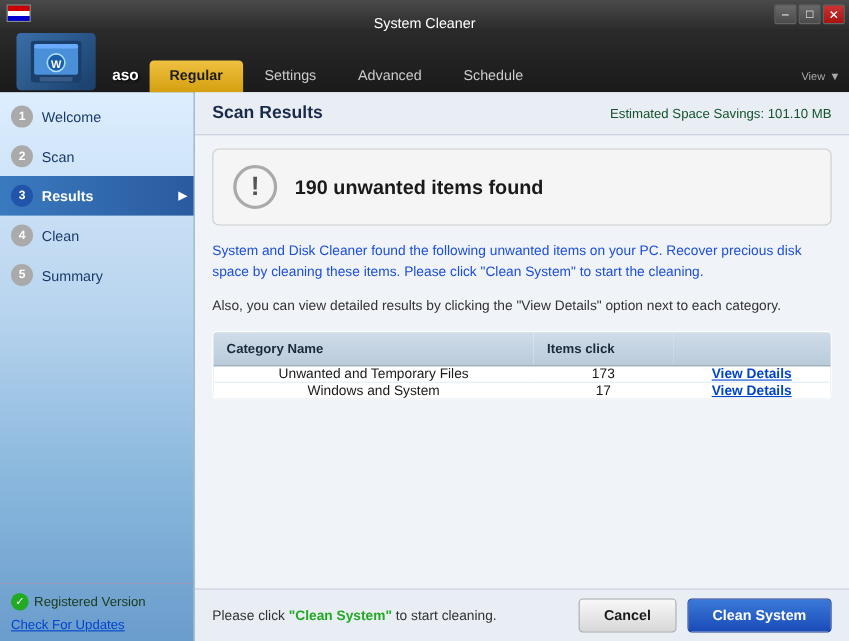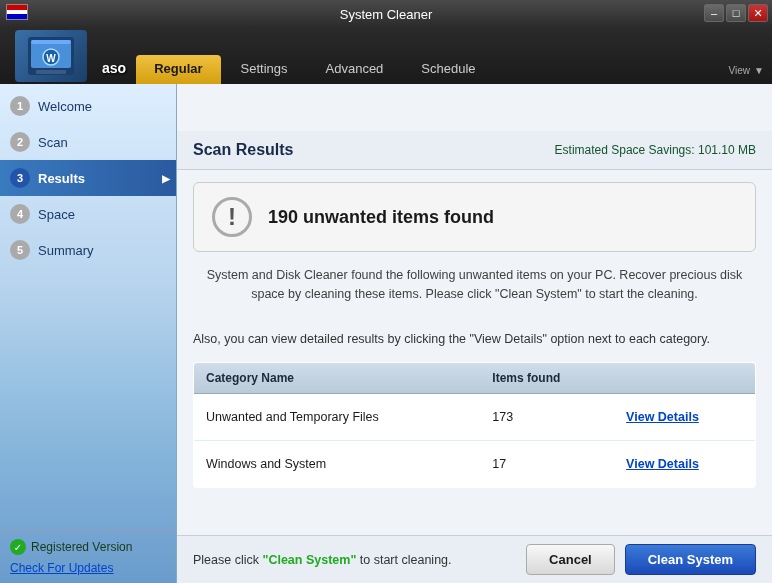--- a/index.html
+++ b/index.html
@@ -3,21 +3,21 @@
   <meta charset="utf-8">
   <style>
     * { margin: 0; padding: 0; box-sizing: border-box; }
     body { width: 772px; height: 583px; font-family: Arial, sans-serif; font-size: 13px; overflow: hidden; background: #1a1a2e; }
 
     
     .title-bar {
       background: linear-gradient(to bottom, #4a4a4a, #2a2a2a);
       height: 28px;
       display: flex;
-      align-items: center;
+      align-items: flex-end;
       justify-content: center;
       position: relative;
       color: white;
       font-size: 13px;
     }
     .title-bar-controls {
       position: absolute;
       right: 4px;
       top: 4px;
       display: flex;
@@ -208,21 +208,20 @@
       flex-direction: column;
       background: #f0f4f8;
     }
     .content-header {
       background: #e8eef4;
       padding: 10px 16px;
       display: flex;
       justify-content: space-between;
       align-items: center;
       border-bottom: 1px solid #ccd;
-      margin-top: 47px;
     }
     .content-title {
       font-size: 16px;
       font-weight: bold;
       color: #1a2a4a;
     }
     .estimated-savings {
       font-size: 12px;
       color: #14532d;
     }
@@ -253,25 +252,24 @@
       color: #555555;
       flex-shrink: 0;
       font-weight: bold;
     }
     .alert-text {
       font-size: 18px;
       font-weight: bold;
       color: #1a1a1a;
     }
     .description-text {
-      color: #404040;
+      color: #1d4ed8;
       font-size: 12.5px;
       line-height: 1.5;
-      margin-bottom: 26px;
-      text-align: center;
+      margin-bottom: 12px;
     }
     .description-text2 {
       color: #333333;
       font-size: 12.5px;
       line-height: 1.5;
       margin-bottom: 14px;
     }
 
     
     .results-table {
@@ -287,24 +285,25 @@
     }
     .results-table th {
       padding: 8px 12px;
       text-align: left;
       font-size: 12px;
       font-weight: bold;
       color: #1a2a3a;
       border-bottom: 1px solid #9aaaba;
     }
     .results-table td {
-      padding: 16px 12px;
+      padding: 0 12px;
       font-size: 12.5px;
       color: #1a1a1a;
       border-bottom: 1px solid #ddeeff;
+      text-align: center;
     }
     .results-table tr:last-child td { border-bottom: none; }
     .view-details-link {
       color: #0044cc;
       text-decoration: underline;
       cursor: pointer;
       font-weight: bold;
     }
 
     
@@ -398,21 +397,21 @@
     <div class="sidebar-item">
       <div class="step-num inactive">2</div>
       <span>Scan</span>
     </div>
     <div class="sidebar-item active">
       <div class="step-num active">3</div>
       <span>Results</span>
     </div>
     <div class="sidebar-item">
       <div class="step-num inactive">4</div>
-      <span>Space</span>
+      <span>Clean</span>
     </div>
     <div class="sidebar-item">
       <div class="step-num inactive">5</div>
       <span>Summary</span>
     </div>
 
     <div class="sidebar-bottom">
       <div class="registered-line">
         <div class="green-check">✓</div>
         <span>Registered Version</span>
@@ -433,21 +432,21 @@
         <span class="alert-text">190 unwanted items found</span>
       </div>
 
       <p class="description-text">System and Disk Cleaner found the following unwanted items on your PC. Recover precious disk space by cleaning these items. Please click "Clean System" to start the cleaning.</p>
       <p class="description-text2">Also, you can view detailed results by clicking the "View Details" option next to each category.</p>
 
       <table class="results-table">
         <thead>
           <tr>
             <th>Category Name</th>
-            <th>Items found</th>
+            <th>Items click</th>
             <th></th>
           </tr>
         </thead>
         <tbody>
           <tr>
             <td>Unwanted and Temporary Files</td>
             <td>173</td>
             <td>
               <span class="view-details-link">View Details</span>
             </td>

